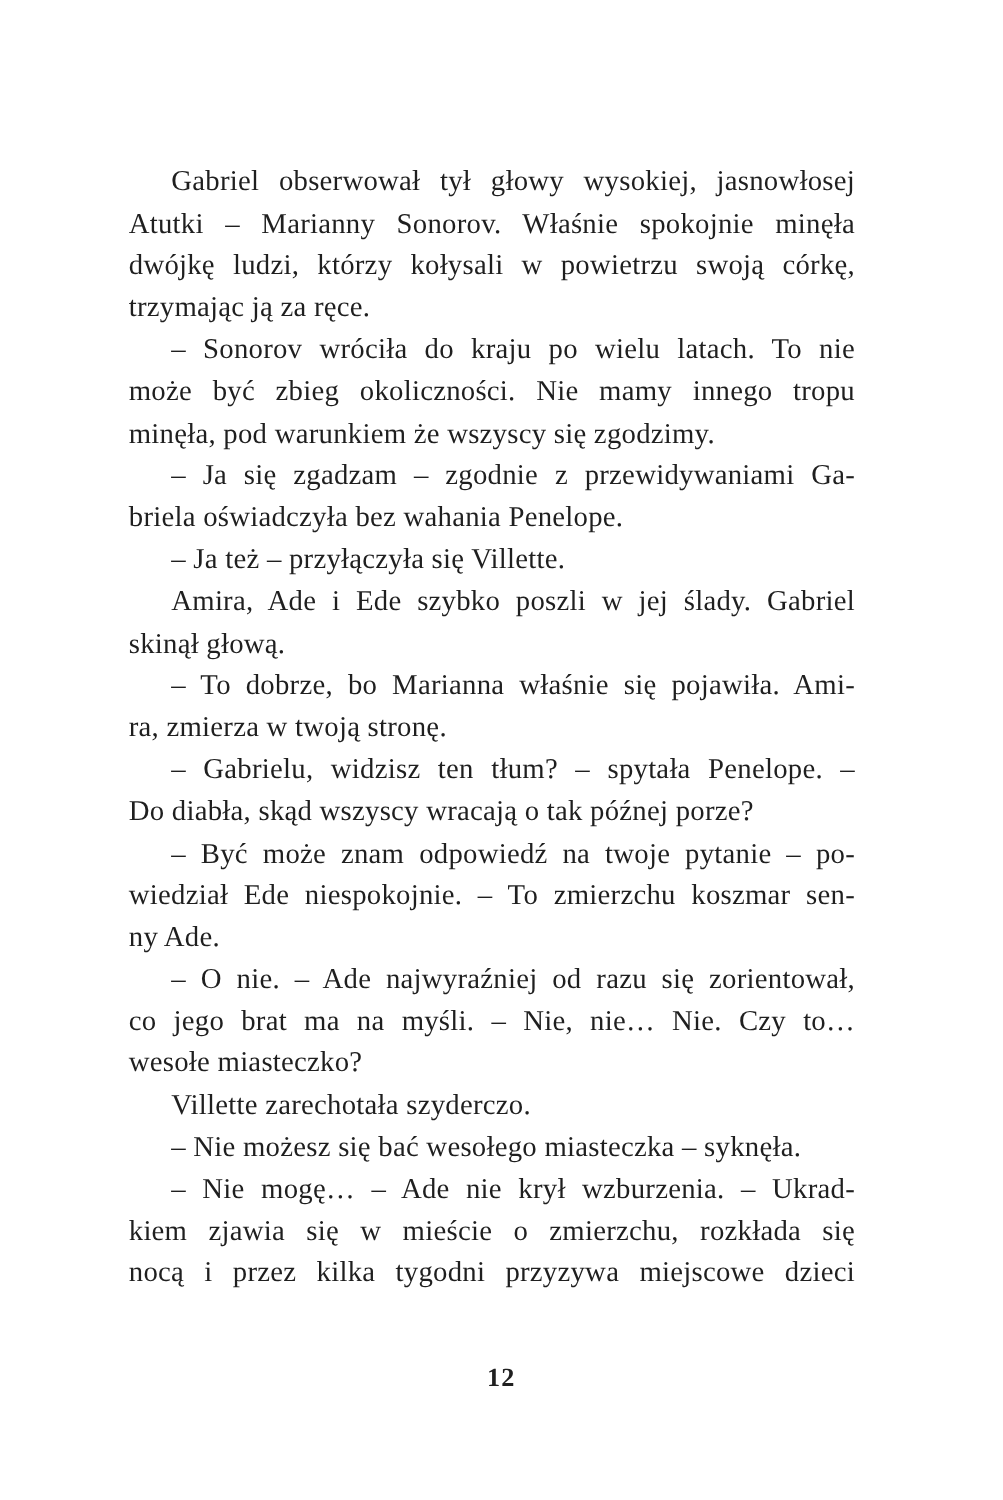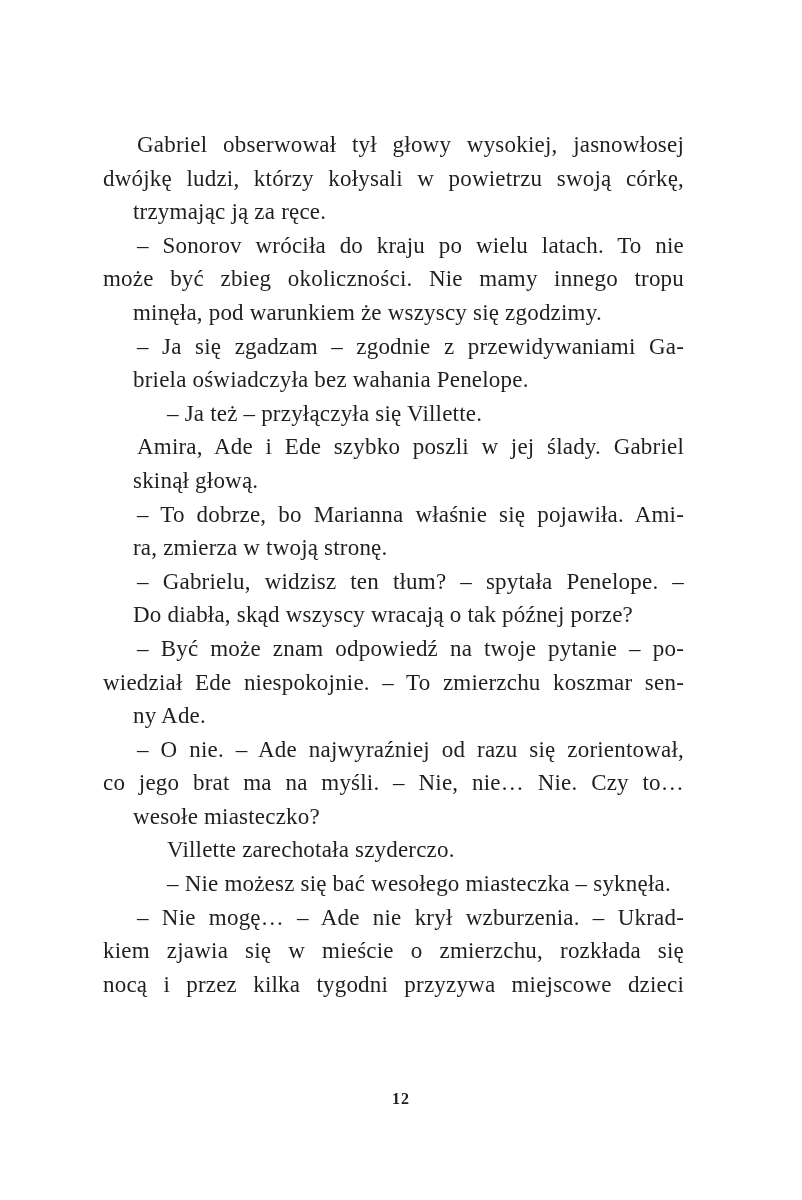--- a/index.html
+++ b/index.html
@@ -29,39 +29,39 @@
     text-align-last: justify;
     white-space: normal;
     letter-spacing: 0.2px;
   }
   .line.indent {
     text-indent: 34px;
   }
   .line.last {
     text-align: left;
     text-align-last: left;
-    margin-left: 30px;
   }
   .page-number {
     position: absolute;
     top: 1090px;
     left: 0;
     width: 100%;
     text-align: center;
-    font-size: 16px;
+    font-size: 21px;
     font-weight: 700;
     letter-spacing: 1px;
   }
 </style>
 </head>
 <body>
 
 <div class="book-page">
   <div class="text-block">
       <div class="line indent">Gabriel obserwował tył głowy wysokiej, jasnowłosej</div>
+      <div class="line">Atutki – Marianny Sonorov. Właśnie spokojnie minęła</div>
       <div class="line">dwójkę ludzi, którzy kołysali w powietrzu swoją córkę,</div>
       <div class="line last">trzymając ją za ręce.</div>
       <div class="line indent">– Sonorov wróciła do kraju po wielu latach. To nie</div>
       <div class="line">może być zbieg okoliczności. Nie mamy innego tropu</div>
       <div class="line last">minęła, pod warunkiem że wszyscy się zgodzimy.</div>
       <div class="line indent">– Ja się zgadzam – zgodnie z przewidywaniami Ga-</div>
       <div class="line last">briela oświadczyła bez wahania Penelope.</div>
       <div class="line indent last">– Ja też – przyłączyła się Villette.</div>
       <div class="line indent">Amira, Ade i Ede szybko poszli w jej ślady. Gabriel</div>
       <div class="line last">skinął głową.</div>

